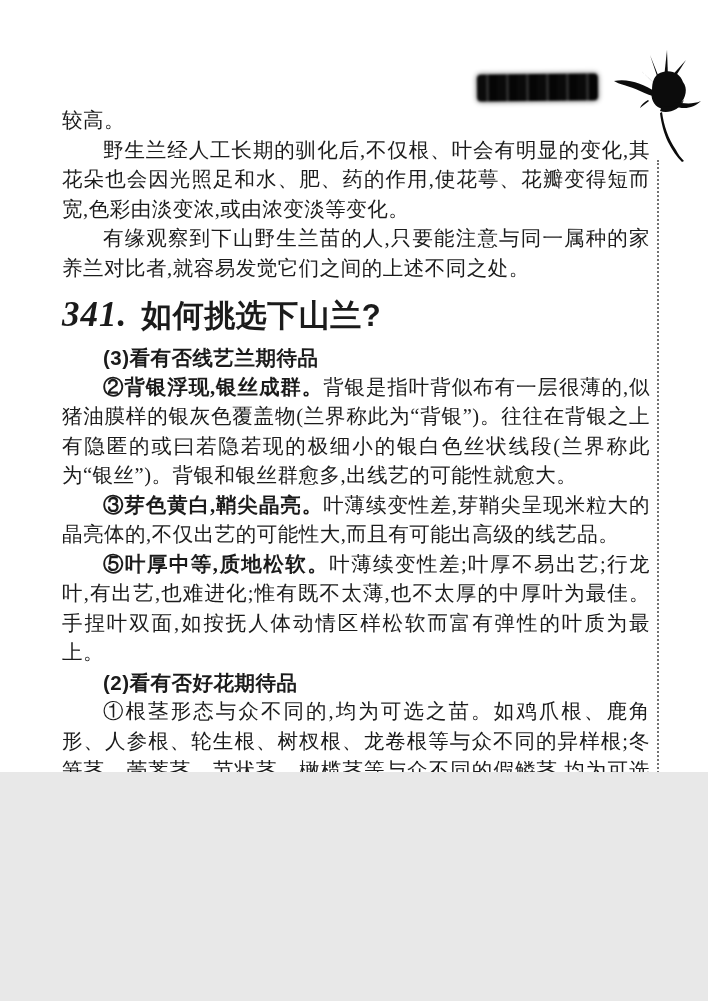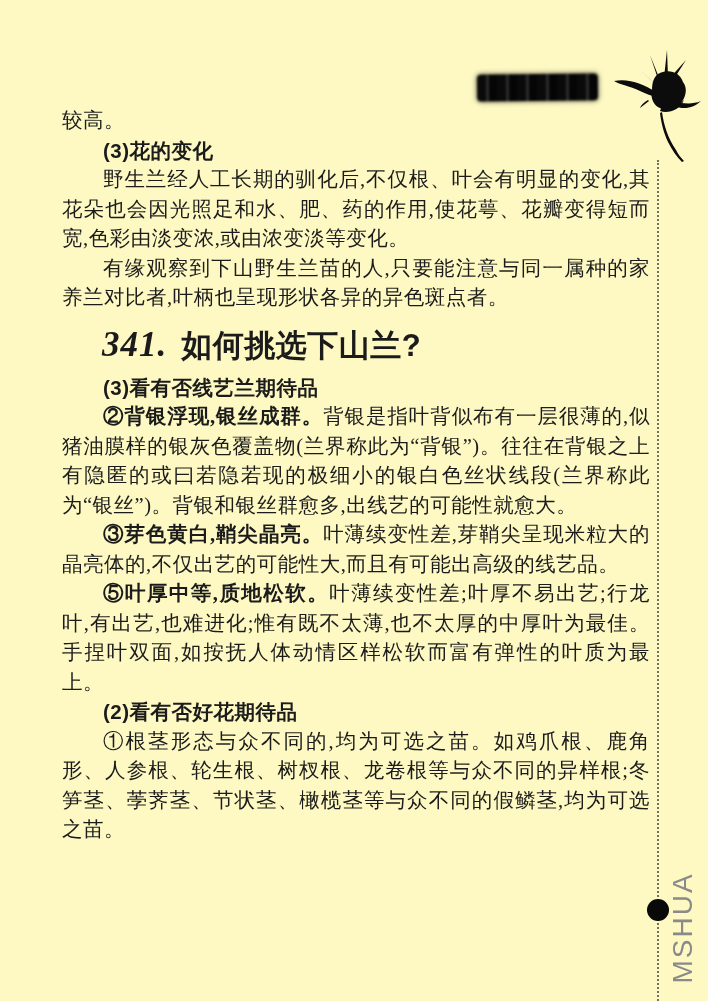--- a/index.html
+++ b/index.html
@@ -1,19 +1,19 @@
 <!DOCTYPE html>
 <html><head>
 <meta charset="utf-8">
 <style>
   html,body{margin:0;padding:0;background:#e8e8e8;}
   .page{
     position:relative;
-    width:708px;height:1001px;
-    background:#fef9c3;
+    width:708px;height:772px;
+    background:#ffffff;
     overflow:hidden;
     font-family:"Liberation Serif","DejaVu Serif",serif;
     color:#1b1b1b;
     margin:0 auto;
   }
   
   .text-col{
     position:absolute;
     left:62px;top:106px;width:588px;
     font-size:20.5px;
@@ -34,21 +34,20 @@
     display:flex;align-items:baseline;gap:14px;
     text-indent:0;
   }
   .q-number{
     font-family:"Liberation Serif","DejaVu Serif",serif;
     font-style:italic;
     font-weight:bold;
     font-size:35px;
     line-height:36px;
     letter-spacing:1px;
-    margin-left:40px;
   }
   .q-title{
     font-family:"Liberation Sans","DejaVu Sans",sans-serif;
     font-weight:bold;
     font-size:31px;
   }
   
   .banner{
     position:absolute;left:477px;top:74px;width:121px;height:27px;
     background:
@@ -113,24 +112,23 @@
       <path d="M38,52 C34,54 31,57 30,60 C33,58 36,55 39,53 Z"></path>
     </g>
   </svg>
 
   <div class="edge-dots"></div>
 
   <div class="text-col">
 
     <p>较高。</p>
 
-    <p class="indent heiti">(3)花的变化</p>
 
     <p class="indent">野生兰经人工长期的驯化后,不仅根、叶会有明显的变化,其花朵也会因光照足和水、肥、药的作用,使花萼、花瓣变得短而宽,色彩由淡变浓,或由浓变淡等变化。</p>
-    <p class="indent">有缘观察到下山野生兰苗的人,只要能注意与同一属种的家养兰对比者,叶柄也呈现形状各异的异色斑点者。</p>
+    <p class="indent">有缘观察到下山野生兰苗的人,只要能注意与同一属种的家养兰对比者,就容易发觉它们之间的上述不同之处。</p>
 
     <div class="question-heading">
       <span class="q-number">341.</span>
       <span class="q-title">如何挑选下山兰?</span>
     </div>
 
     <p class="indent heiti">(3)看有否线艺兰期待品</p>
 
     <p class="indent"><span class="lead">②背银浮现,银丝成群。</span><span>背银是指叶背似布有一层很薄的,似猪油膜样的银灰色覆盖物(兰界称此为“背银”)。往往在背银之上有隐匿的或曰若隐若现的极细小的银白色丝状线段(兰界称此为“银丝”)。背银和银丝群愈多,出线艺的可能性就愈大。</span></p>
     <p class="indent"><span class="lead">③芽色黄白,鞘尖晶亮。</span><span>叶薄续变性差,芽鞘尖呈现米粒大的晶亮体的,不仅出艺的可能性大,而且有可能出高级的线艺品。</span></p>

